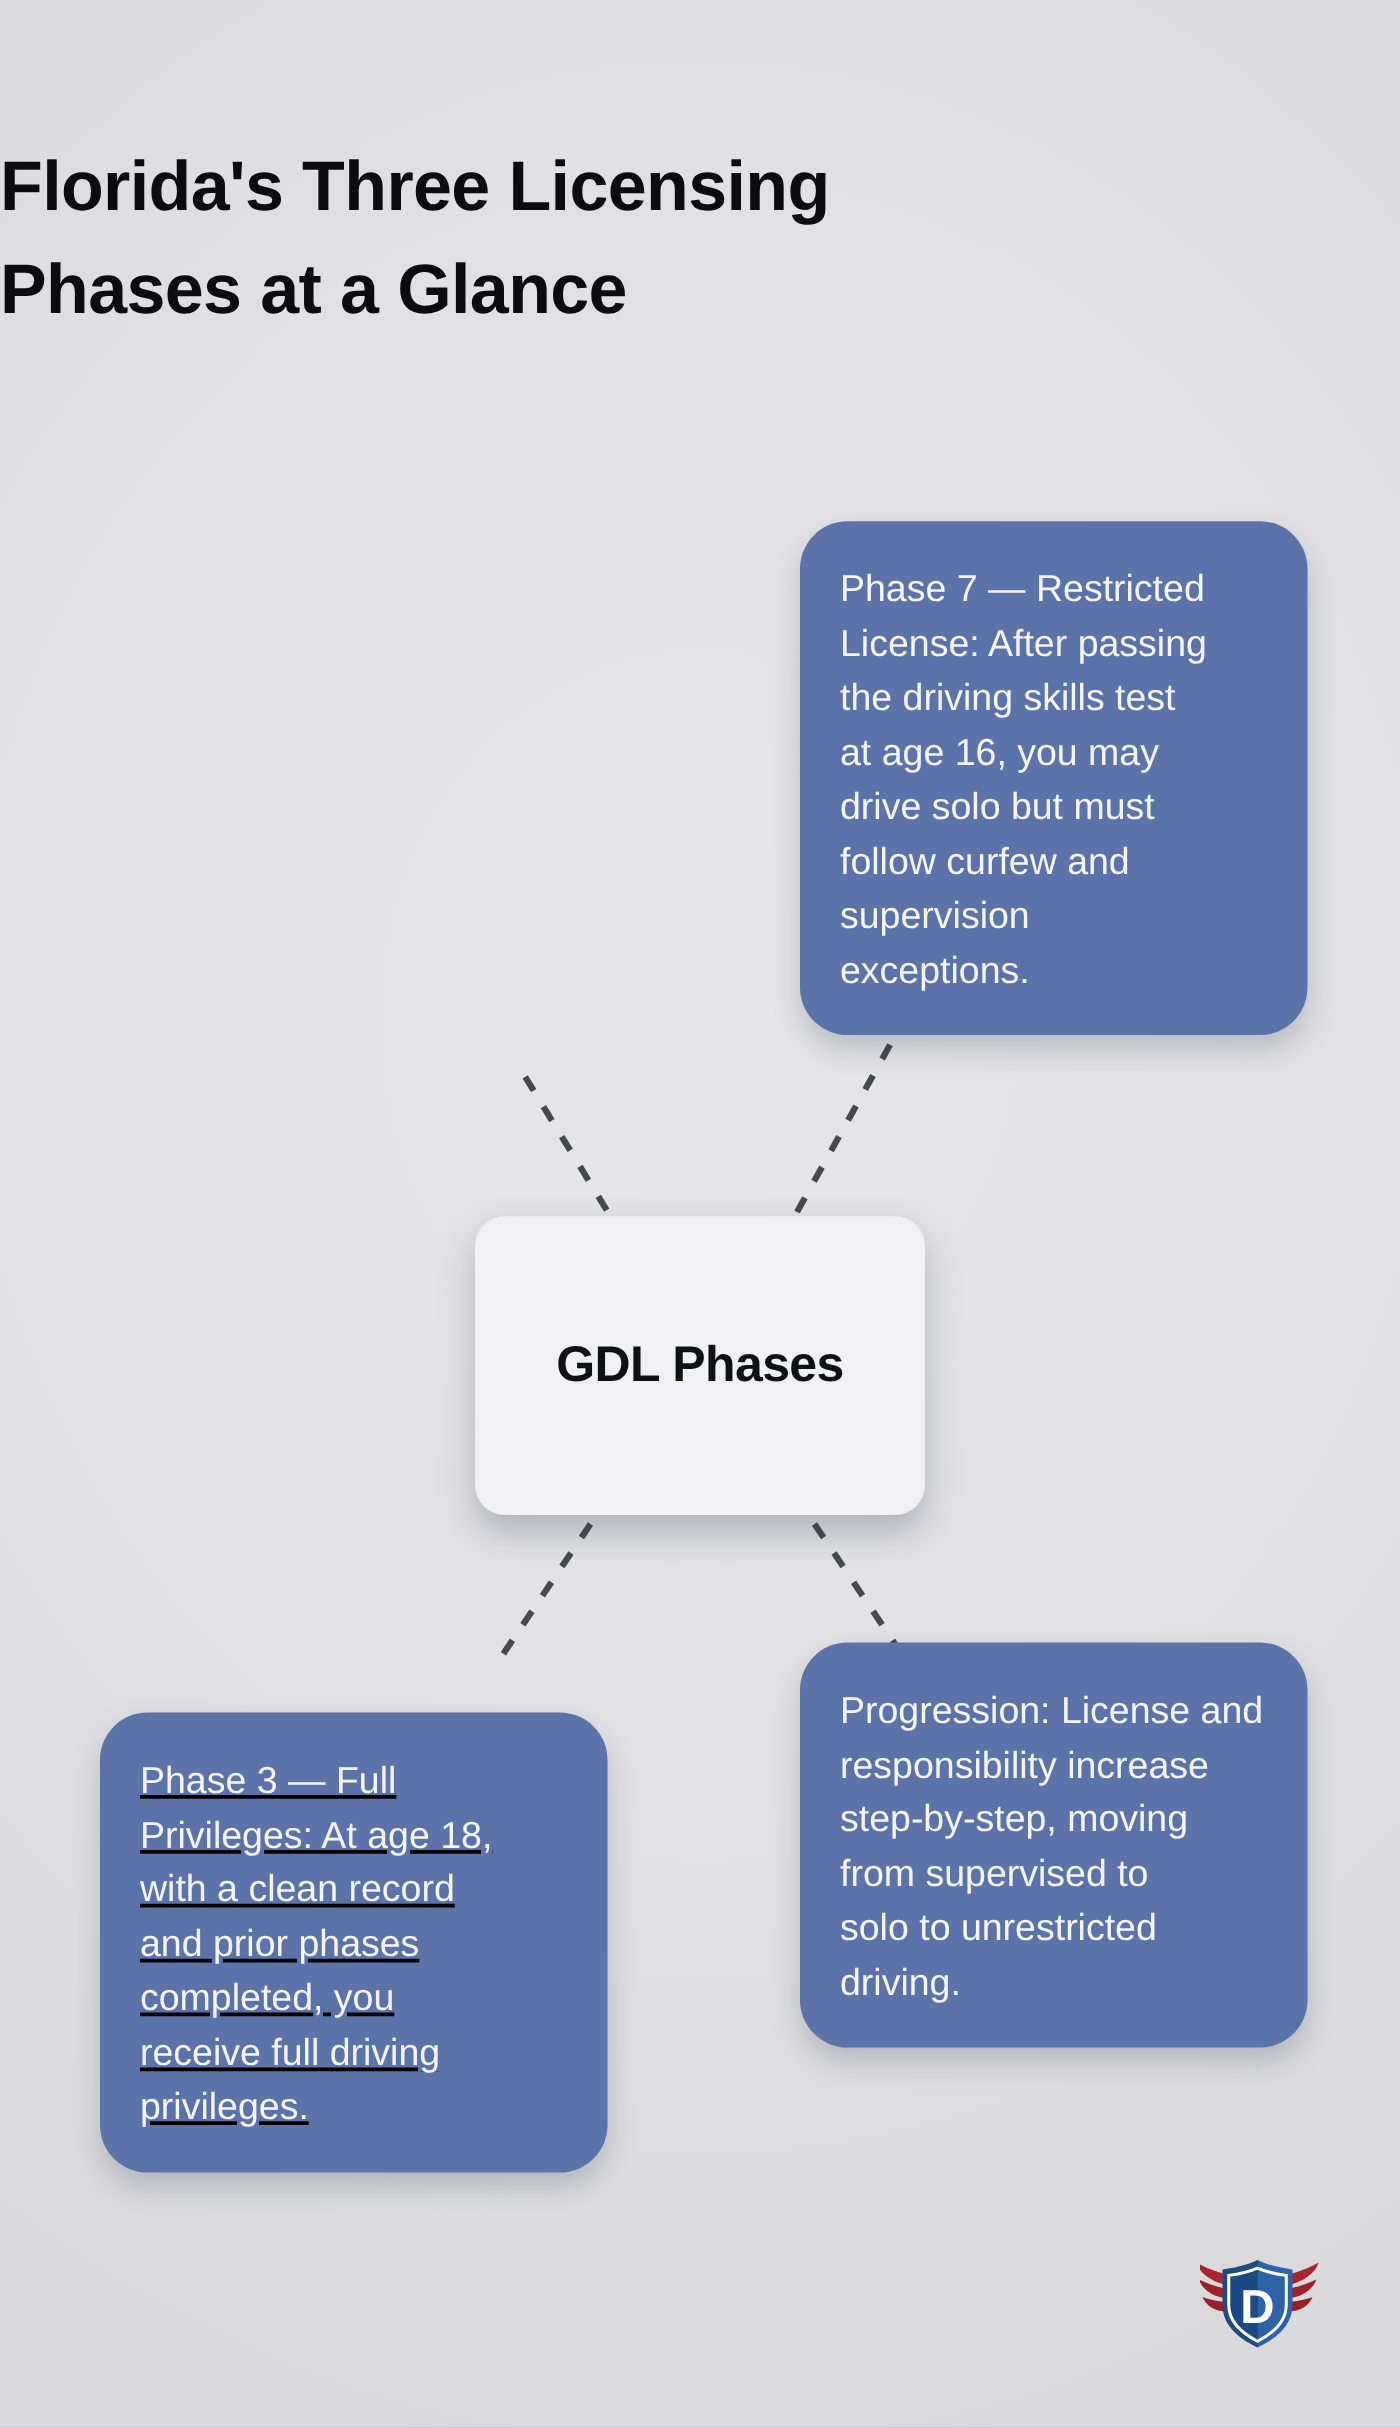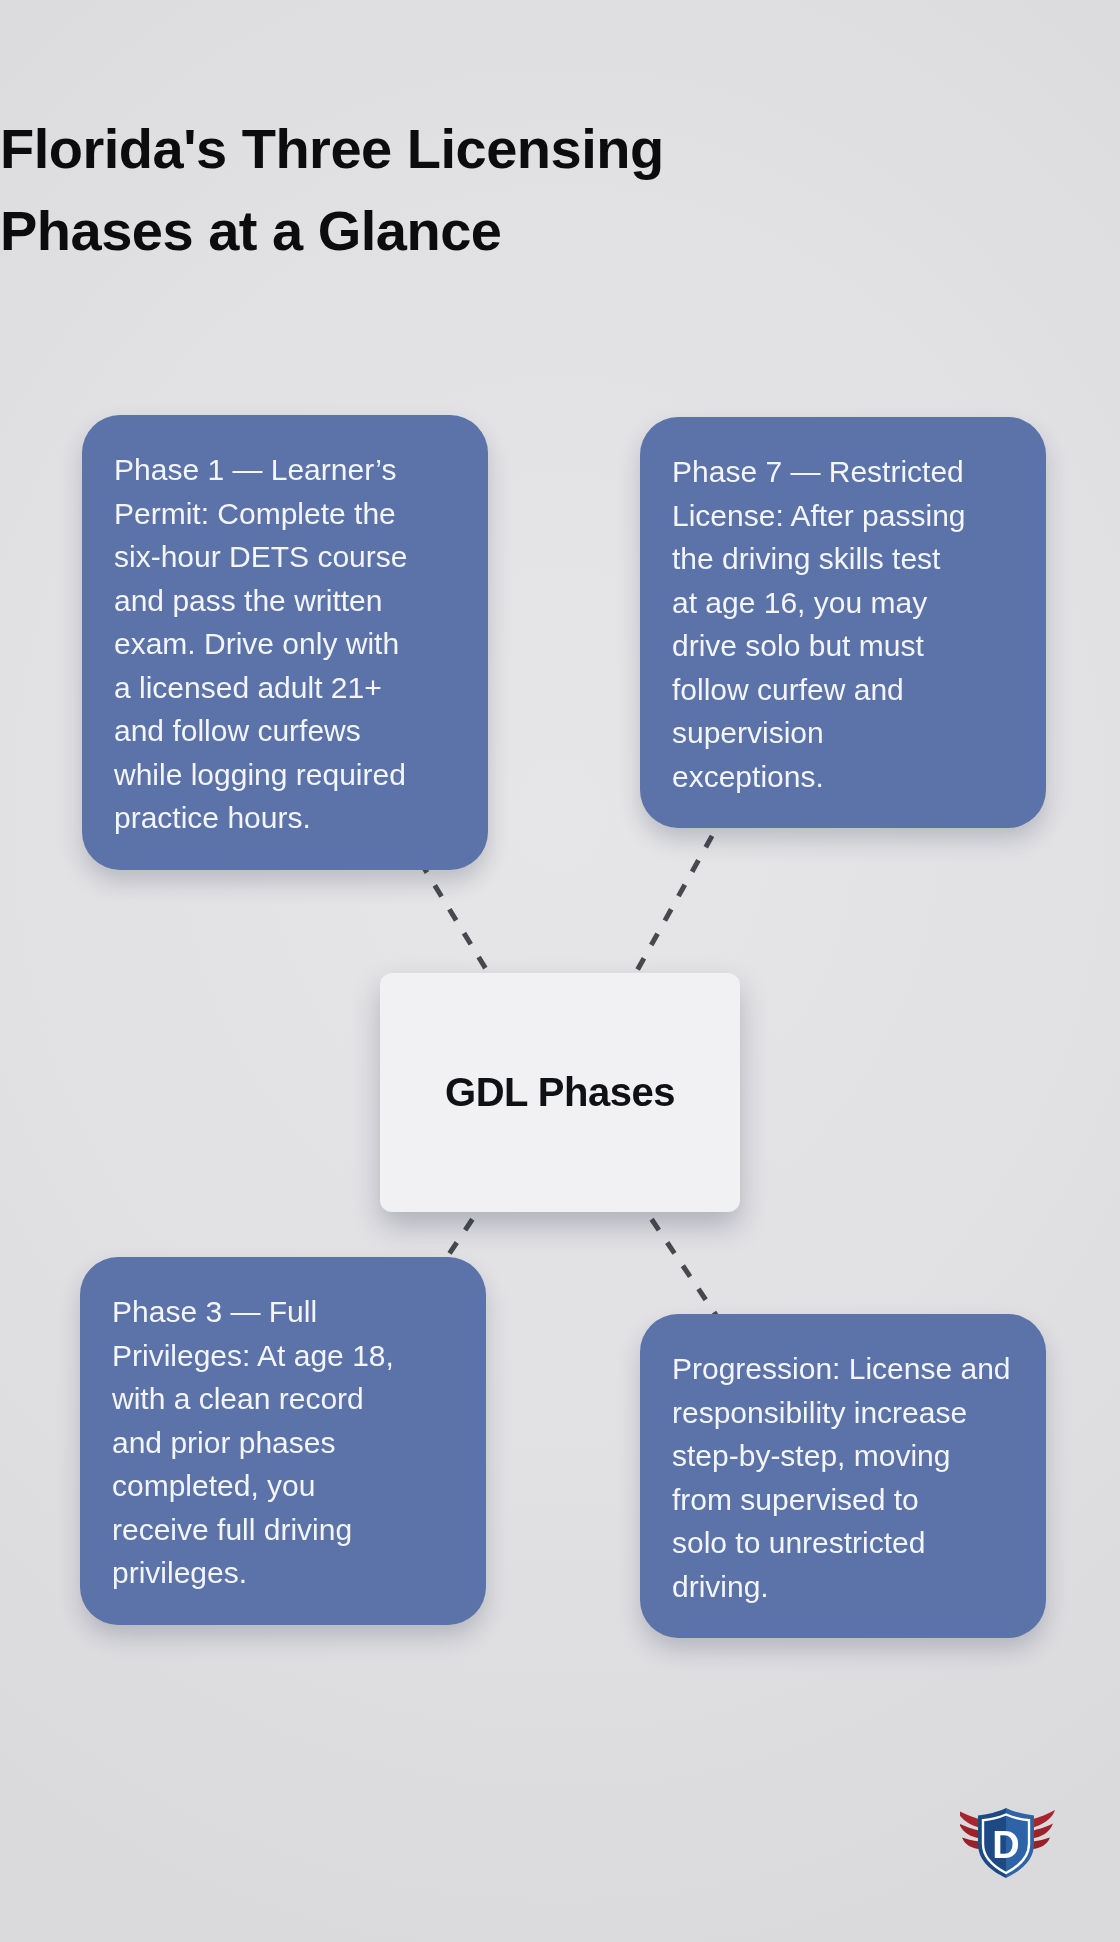--- a/index.html
+++ b/index.html
@@ -53,31 +53,31 @@
   }
   .card-text {
     margin: 0;
     font-size: 30px;
     line-height: 43.5px;
     color: #f3f5f9;
     white-space: pre-line;
   }
   .card1 { left: 82px;  top: 415px; }
   .card2 { left: 640px; top: 417px; }
-  .card3 { left: 80px;  top: 1257px; }
+  .card3 { left: 80px;  top: 1370px; text-decoration: underline; }
   .card4 { left: 640px; top: 1314px; }
   .center-node {
     position: absolute;
     z-index: 3;
     left: 380px;
     top: 973px;
     width: 360px;
     height: 239px;
     background: #f1f1f4;
-    border-radius: 12px;
+    border-radius: 24px;
     box-shadow: 0 14px 28px rgba(45, 50, 75, 0.28);
     display: flex;
     align-items: center;
     justify-content: center;
   }
   .center-label {
     font-size: 40px;
     font-weight: 700;
     color: #101114;
     letter-spacing: -0.5px;
@@ -105,31 +105,20 @@
   <h1 class="title">Florida's Three Licensing
 Phases at a Glance</h1>
 
   <svg class="connectors" width="1120" height="1942" viewBox="0 0 1120 1942">
     <line x1="500" y1="992" x2="418" y2="858"></line>
     <line x1="624" y1="994" x2="722" y2="818"></line>
     <line x1="488" y1="1196" x2="398" y2="1330"></line>
     <line x1="636" y1="1196" x2="726" y2="1330"></line>
   </svg>
 
-  <div class="card card1">
-    <p class="card-text">Phase 1 — Learner’s
-Permit: Complete the
-six-hour DETS course
-and pass the written
-exam. Drive only with
-a licensed adult 21+
-and follow curfews
-while logging required
-practice hours.</p>
-  </div>
 
   <div class="card card2">
     <p class="card-text">Phase 7 — Restricted
 License: After passing
 the driving skills test
 at age 16, you may
 drive solo but must
 follow curfew and
 supervision
 exceptions.</p>

